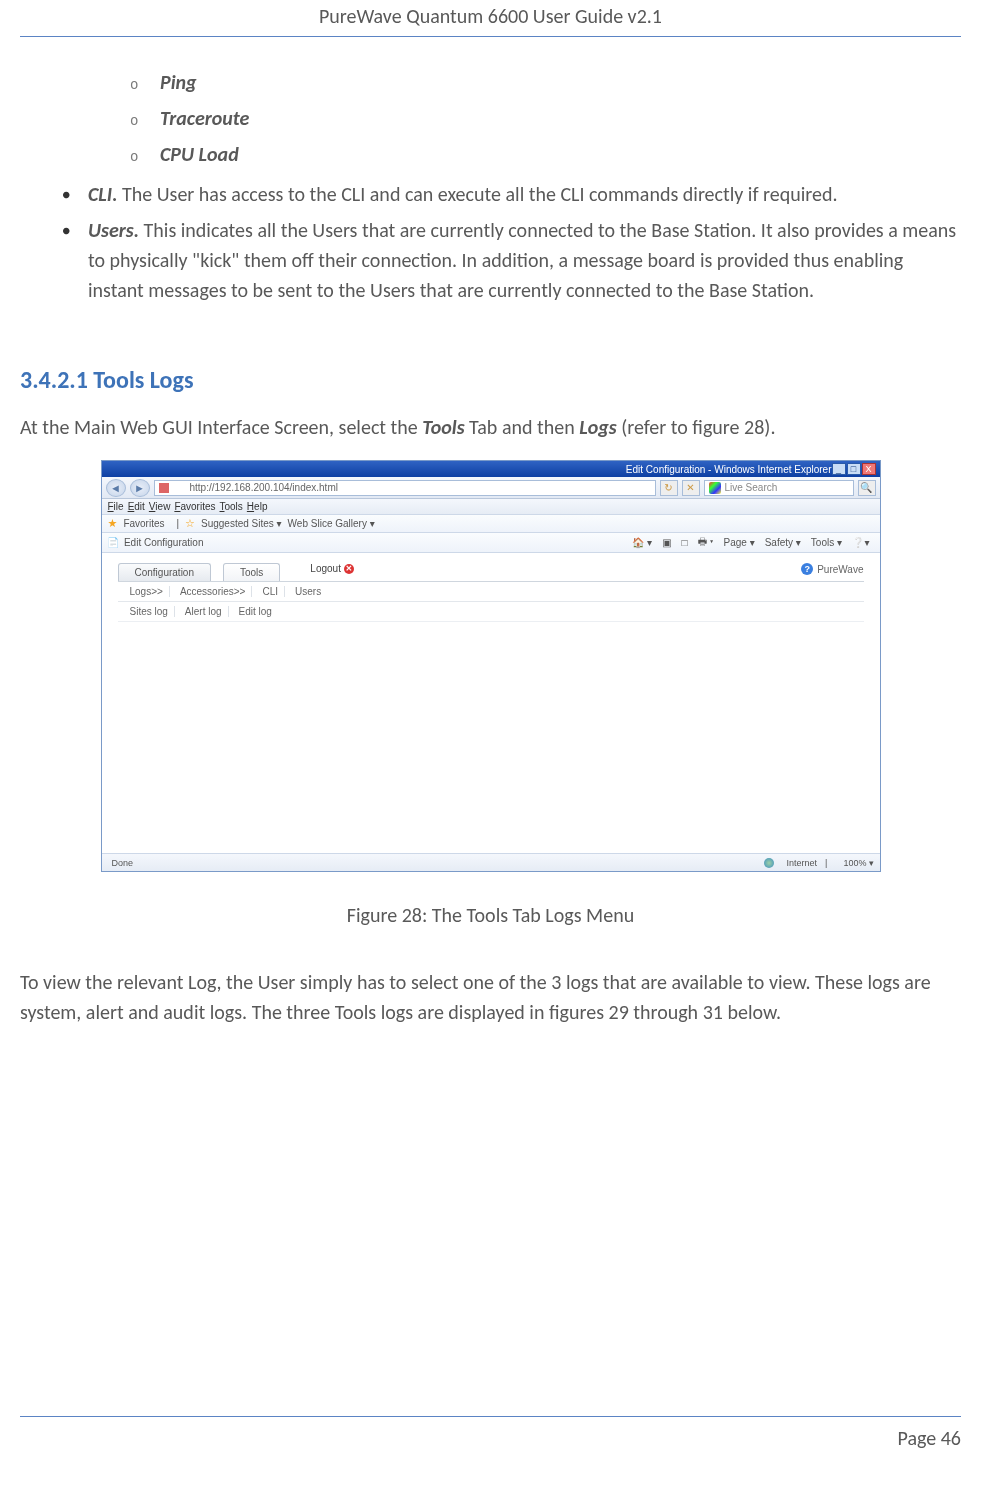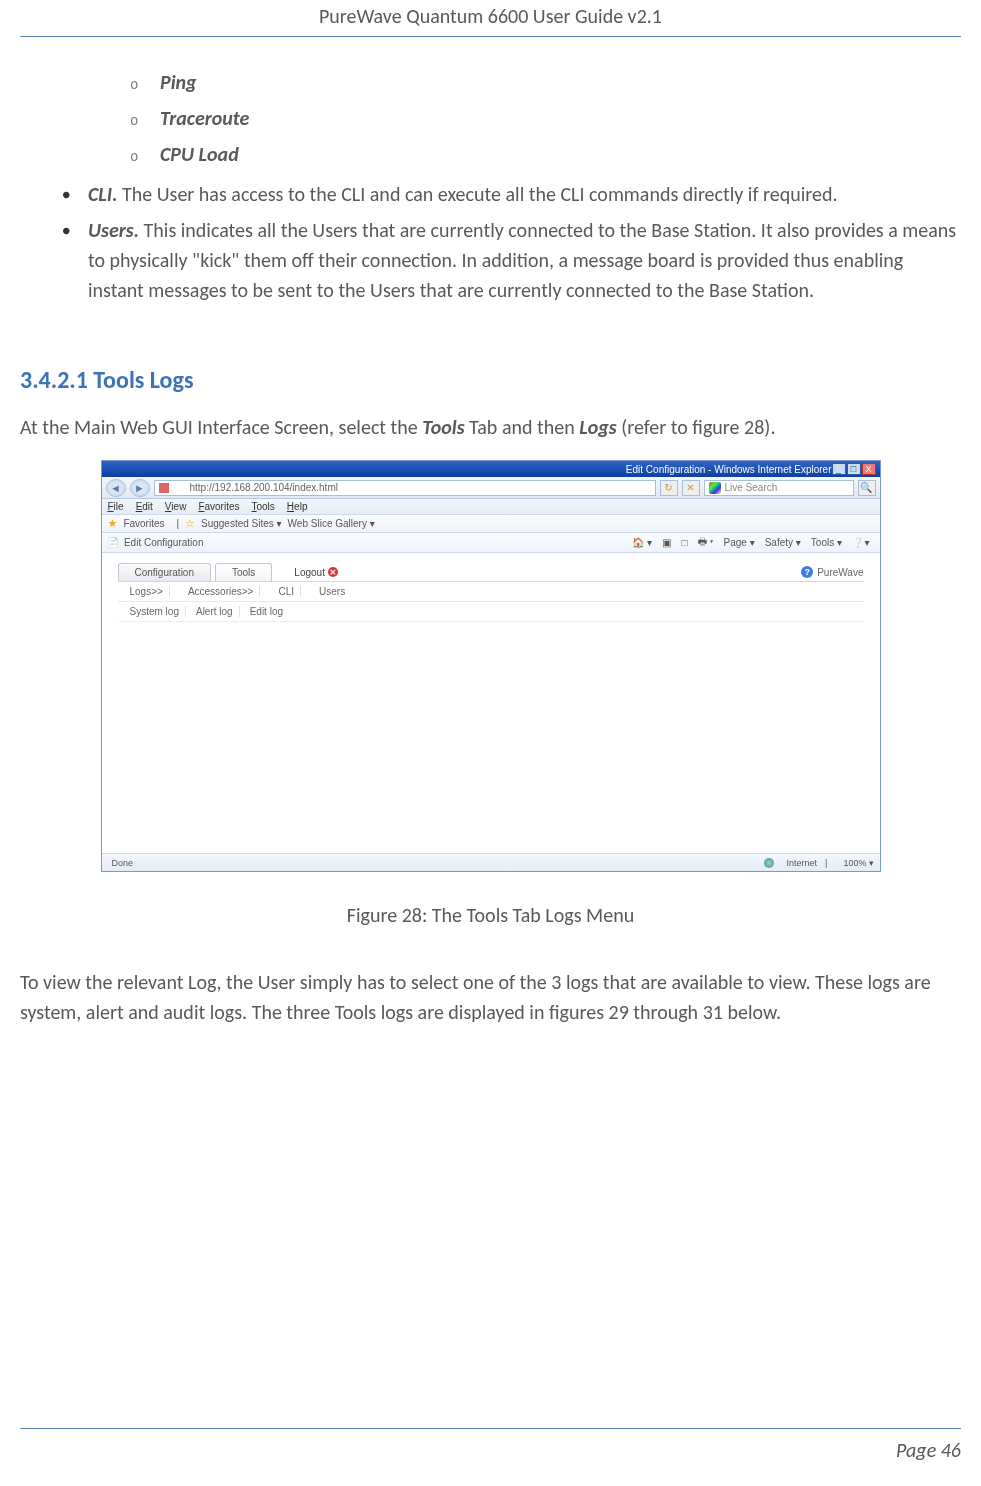--- a/index.html
+++ b/index.html
@@ -178,21 +178,21 @@
   }
   .ie-tiny {
     width: 18px; height:16px; border:1px solid #a8bdd9; background:#eee;
     display:flex;align-items:center;justify-content:center;color:#c94;
   }
   .ie-menu {
     background: linear-gradient(#f4f7fc, #e6ecf5);
     padding: 2px 6px;
     color: #333;
     display: flex;
-    gap: 12px;
+    gap: 4px;
     height: 16px;
     border-bottom: 1px solid #cdd8e8;
   }
   .ie-menu span { text-decoration: underline; text-decoration-color: transparent;}
   .ie-menu span::first-letter { text-decoration: underline; }
   .ie-fav {
     background: linear-gradient(#fafcfe, #eef3fa);
     padding: 2px 6px;
     display: flex;
     align-items: center;
@@ -218,22 +218,22 @@
   .ie-page {
     background: #fff;
     height: 300px;
     position: relative;
   }
   .app-top {
     padding: 10px 16px 0 16px;
   }
   .app-tabs {
     display: flex;
-    gap: 4px;
-    align-items: center;
+    gap: 12px;
+    align-items: flex-start;
   }
   .app-tab {
     padding: 3px 16px;
     border: 1px solid #bfc8d4;
     border-bottom: none;
     border-radius: 3px 3px 0 0;
     background: linear-gradient(#fafbfc, #e6eaef);
     color: #555;
     font-size: 10px;
   }
@@ -255,21 +255,21 @@
     display:flex;align-items:center;gap:4px;color:#666;
   }
   .app-brand .q {
     width:12px;height:12px;border-radius:50%;background:#3a7fe0;color:#fff;
     display:flex;align-items:center;justify-content:center;font-size:9px;font-weight:bold;
   }
   .app-sub1 {
     border-top: 1px solid #cfd6de;
     border-bottom: 1px solid #e3e7ec;
     padding: 4px 6px;
-    display:flex;gap:12px;
+    display:flex;gap:4px;
     color:#666;
     font-size:10px;
   }
   .app-sub1 span { padding: 0 6px; border-right: 1px solid #dde2e8;}
   .app-sub1 span:last-child { border-right:none;}
   .app-sub2 {
     padding: 4px 6px;
     display:flex;gap:4px;
     color:#666;
     font-size:10px;
@@ -289,24 +289,23 @@
     color:#555;
     font-size: 9px;
   }
   .ie-status .zone {display:flex;align-items:center;gap:13px;margin-left:7px;}
   .ie-status .globe {
     width:10px;height:10px;border-radius:50%;
     background: radial-gradient(#9ed0a8, #3a8fbf);
   }
   .footer {
     position: absolute;
-    bottom: 24px;
+    bottom: 36px;
     right: 20px;
     text-align: right;
-    font-style: italic;
   }
   .footer .line {
     border-top: 1px solid #5b84c4;
     margin-bottom: 8px;
     width: 941px;
     position: absolute;
     right: 0;
     top: -10px;
   }
   .footer .pg {
@@ -428,21 +427,21 @@
                 <span>PureWave</span>
               </span>
             </div>
             <div class="app-sub1">
               <span>Logs&gt;&gt;</span>
               <span>Accessories&gt;&gt;</span>
               <span>CLI</span>
               <span>Users</span>
             </div>
             <div class="app-sub2">
-              <span>System log</span>
+              <span>Sites log</span>
               <span>Alert log</span>
               <span>Edit log</span>
             </div>
           </div>
         </div>
         <div class="ie-status">
           <span style="margin-right:auto;margin-left:4px;">Done</span>
           <span class="zone">
             <span class="globe"></span>
             <span>Internet</span>

